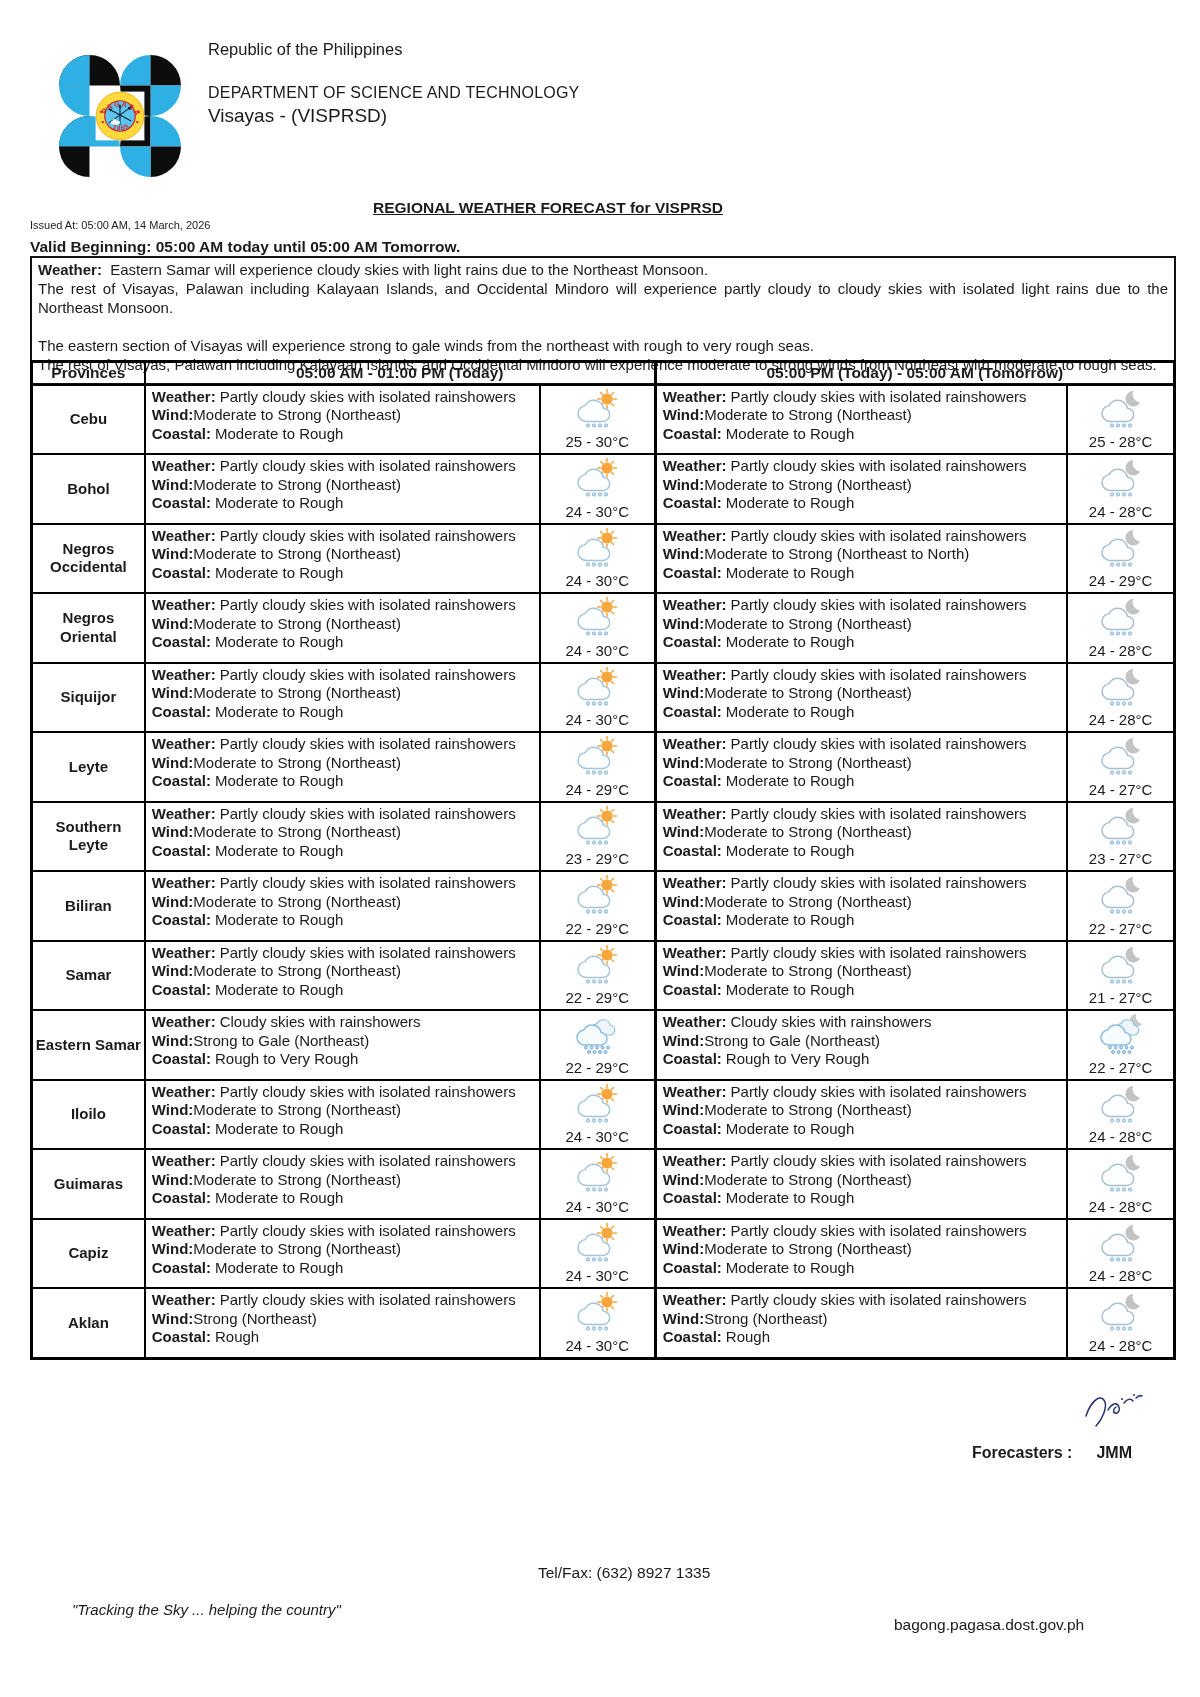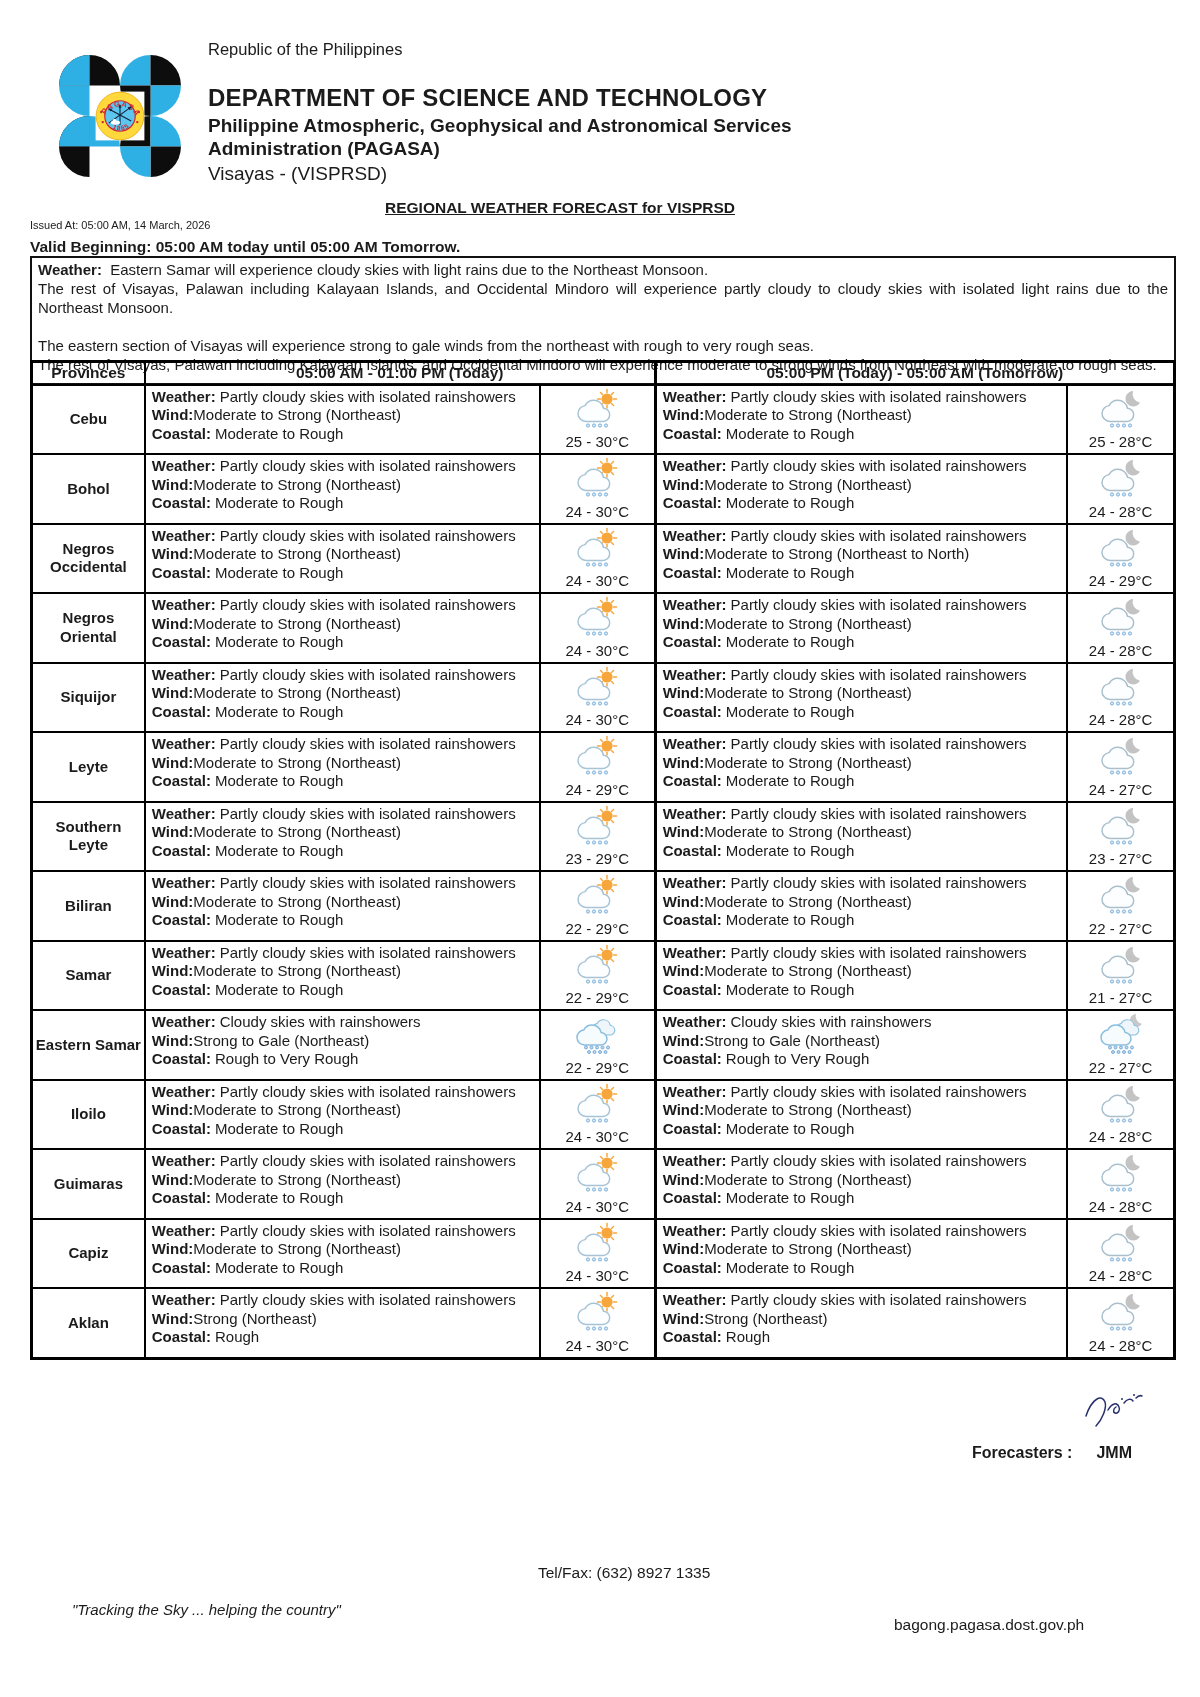--- a/index.html
+++ b/index.html
@@ -5,25 +5,25 @@
   * { margin:0; padding:0; box-sizing:border-box; }
   html,body { background:#ffffff; }
   body {
     width:1200px; height:1697px; position:relative;
     font-family:"Liberation Sans", sans-serif; color:#1b1b1b;
   }
   
   .logo { position:absolute; left:58px; top:54px; width:124px; height:124px; }
   .head-text { position:absolute; left:208px; top:40px; width:780px; }
   .h-republic { font-size:16.5px; margin-bottom:2px; }
-  .h-dept { font-size:24px; font-weight:bold; letter-spacing:.2px; margin-bottom:2px;margin-top:25px; }
+  .h-dept { font-size:16px; font-weight:normal; letter-spacing:.2px; margin-bottom:2px;margin-top:25px; }
   .h-agency { font-size:19px; font-weight:bold; line-height:1.22; width:680px; }
   .h-div { font-size:19px; margin-top:3px; }
   
-  .title-wrap { position:absolute; left:30px; top:199px; width:1060px; text-align:center; }
+  .title-wrap { position:absolute; left:18px; top:199px; width:1060px; text-align:center; }
   .title { font-size:15.5px; font-weight:bold; text-decoration:underline; }
   .issued { position:absolute; left:30px; top:219px; font-size:11px; font-weight:normal; }
   .validity { position:absolute; left:30px; top:238px; font-size:15.5px; font-weight:bold; }
   
   .synopsis { position:absolute; left:30px; top:256px; width:1146px; height:129px;
     border:2px solid #111; padding:2px 6px; font-size:15px; line-height:19px; }
   .synopsis p { margin:0; }
   .just { text-align:justify; }
   .lbl { font-weight:bold; }
   .sp::after { content:"  "; white-space:pre; }
@@ -104,21 +104,20 @@
     <path d="M50 54 l3.5 -0.3 -1.8 2.9 Z" fill="#13233a"></path>
     <path d="M61 50 l-1.5 3 3 0 Z" fill="#13233a"></path>
     <ellipse cx="56.5" cy="67.5" rx="4.6" ry="2.1" fill="#ffffff"></ellipse>
     <circle cx="55.5" cy="65.8" r="1.9" fill="#ffffff"></circle>
   </g>
 </svg>
 
 <div class="head-text">
   <div class="h-republic">Republic of the Philippines</div>
   <div class="h-dept">DEPARTMENT OF SCIENCE AND TECHNOLOGY</div>
-  <div class="h-agency">Philippine Atmospheric, Geophysical and Astronomical Services Administration (PAGASA)</div>
   <div class="h-div">Visayas - (VISPRSD)</div>
 </div>
 
 <div class="title-wrap">
   <span class="title">REGIONAL WEATHER FORECAST for VISPRSD</span>
 </div>
 <div class="issued">Issued At: 05:00 AM, 14 March, 2026</div>
 <div class="validity">Valid Beginning: 05:00 AM today until 05:00 AM Tomorrow.</div>
 
 <div class="synopsis">

